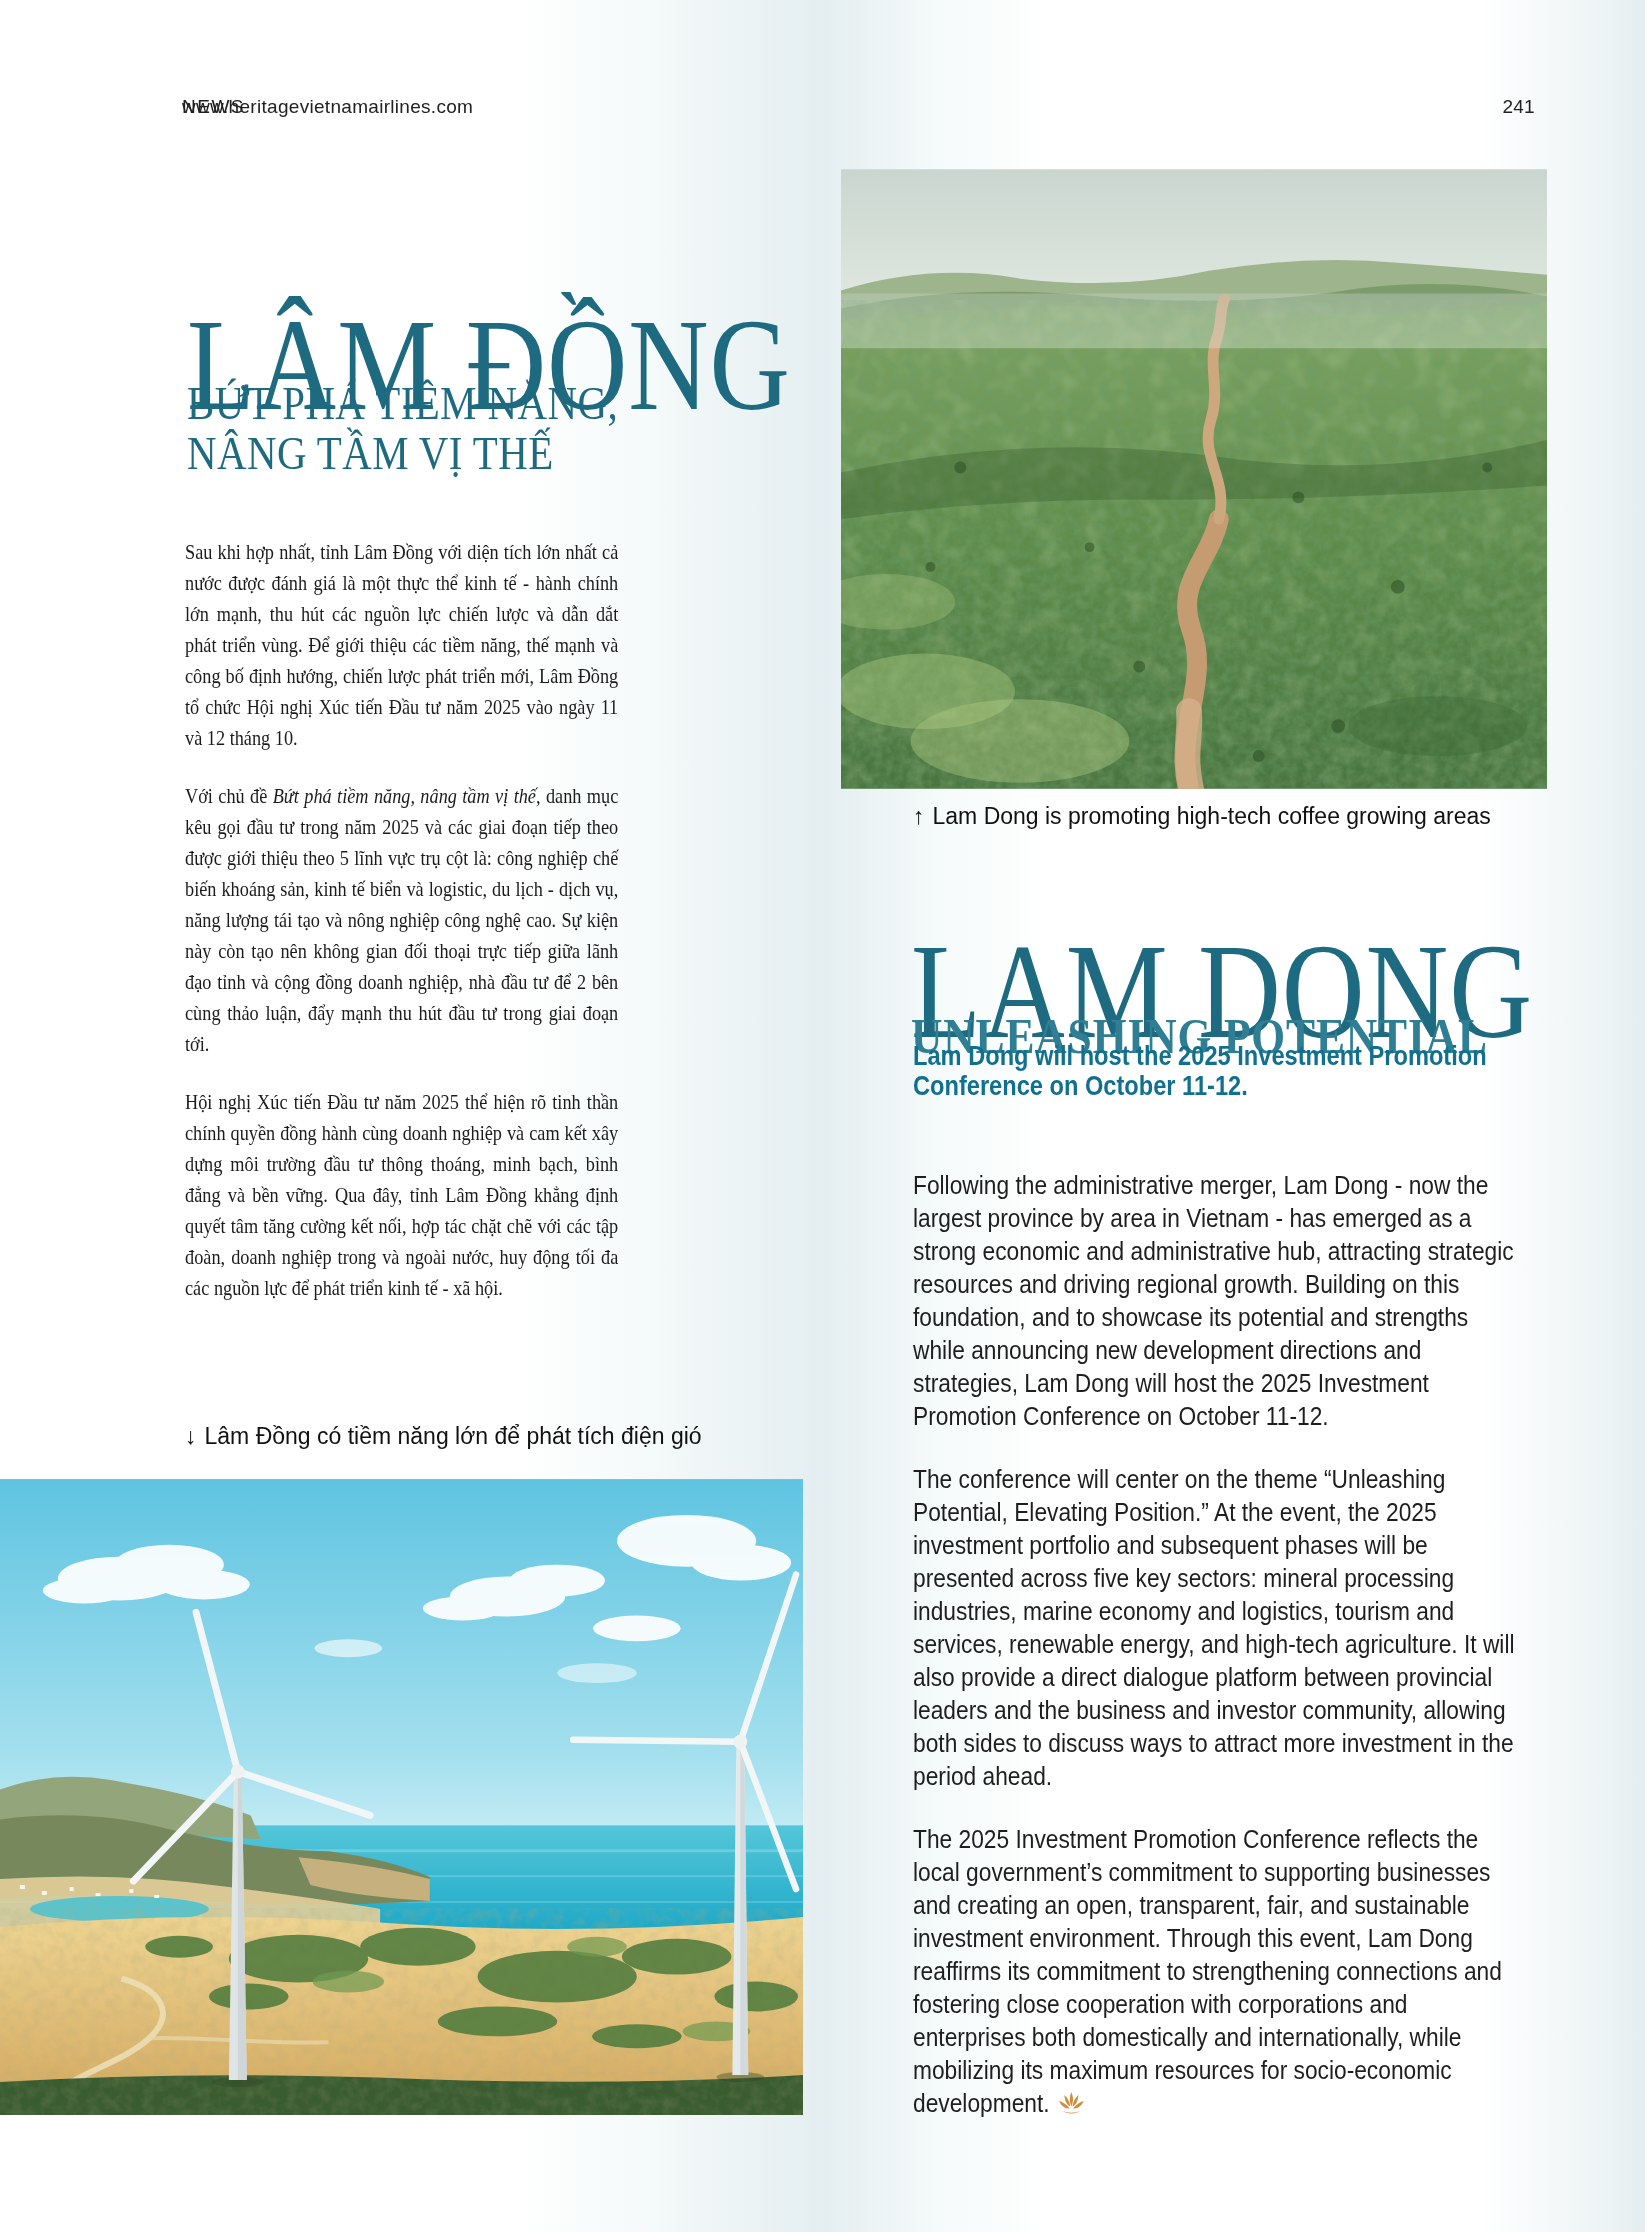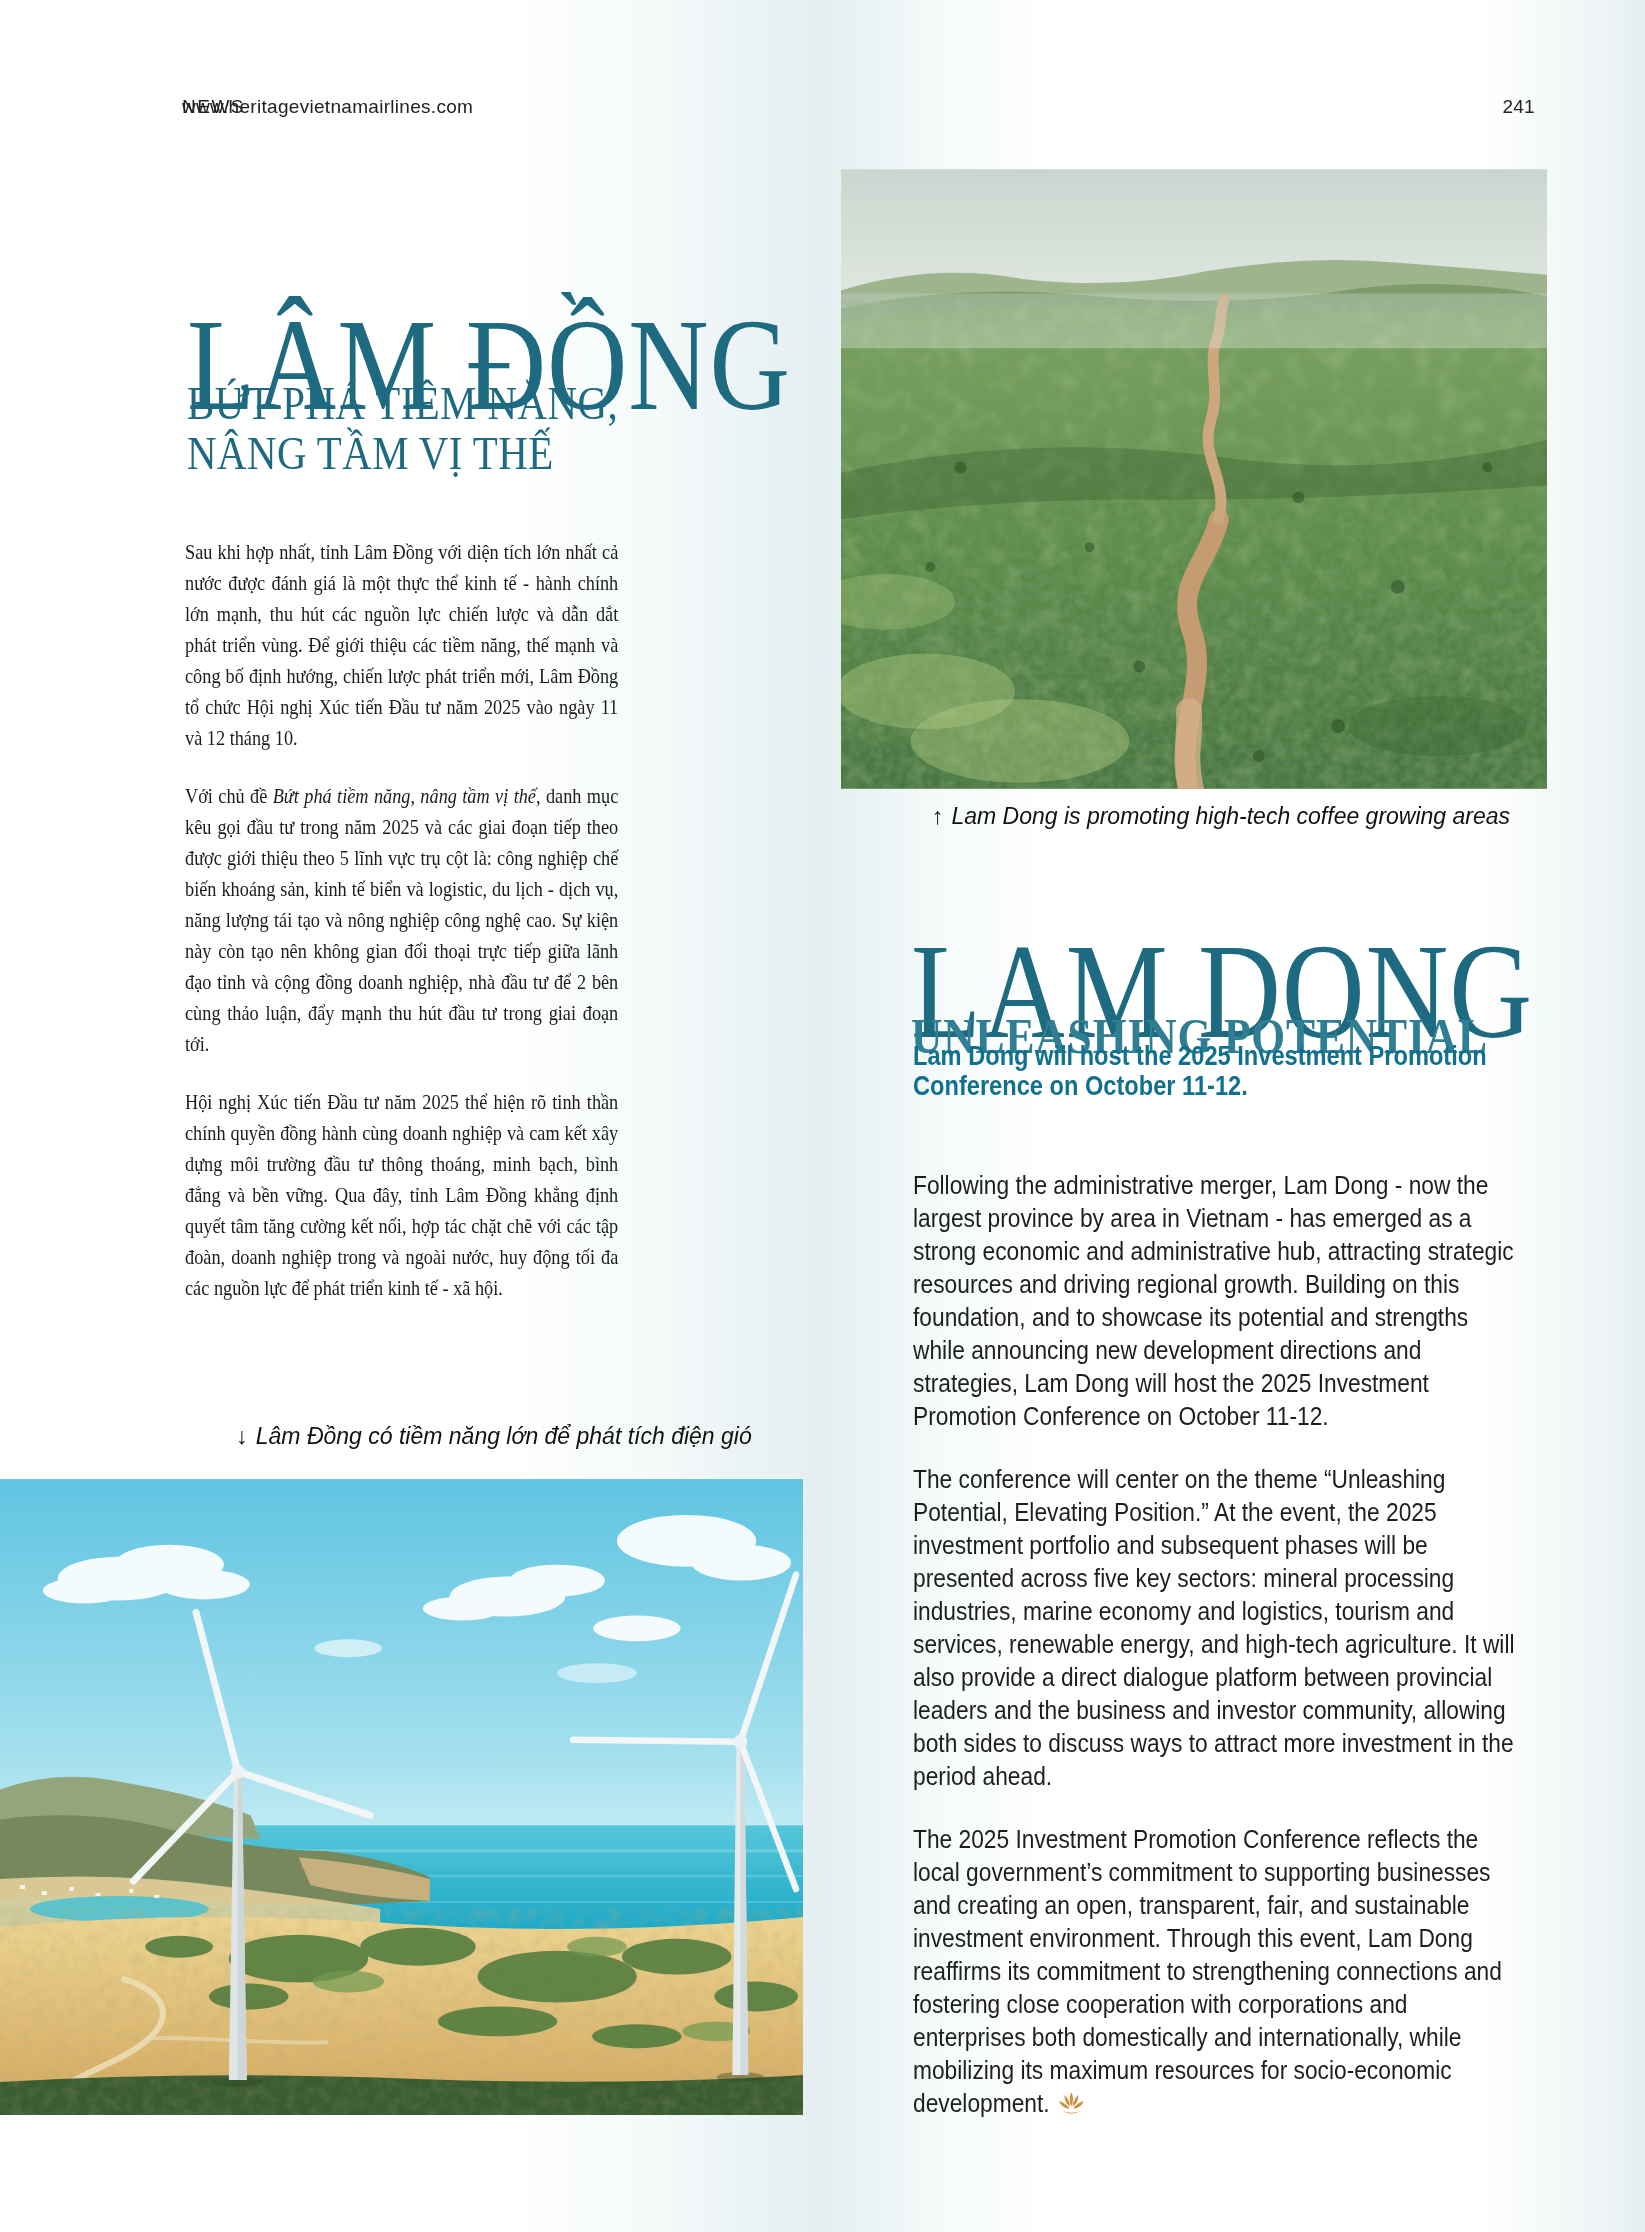--- a/index.html
+++ b/index.html
@@ -36,21 +36,21 @@
   .vn-body p{margin:0 0 27px 0;text-align:justify;}
   .vn-body em{font-style:italic;}
   .en-lead{position:absolute;left:913px;top:1041px;
     transform:scaleX(.875);transform-origin:0 0;
     font-size:27px;line-height:30px;font-weight:bold;color:var(--lead,#10708e);white-space:nowrap;}
   .en-body{position:absolute;left:913px;top:1169px;width:697px;
     transform:scaleX(.875);transform-origin:0 0;
     font-size:26px;line-height:33px;color:#1e1e1e;}
   .en-body p{margin:0 0 30px 0;}
   
-  .caption{position:absolute;font-size:23px;color:var(--caption,#111);text-align:center;font-style:italic;}
+  .caption{position:absolute;font-size:23px;color:var(--caption,#111);text-align:left;}
   .caption .cap-arrow{font-weight:bold;margin-right:8px;}
   .caption-en{left:913px;top:803px;width:616px;}
   .caption-vn{left:185px;top:1423px;width:618px;}
   
   .photo{position:absolute;overflow:hidden;}
   .photo svg{display:block;}
   .photo-coffee{left:841px;top:169px;width:706px;height:620px;}
   .photo-wind{left:0;top:1479px;width:803px;height:636px;}
   
   .lotus{display:inline-block;vertical-align:-3px;margin-left:10px;}

